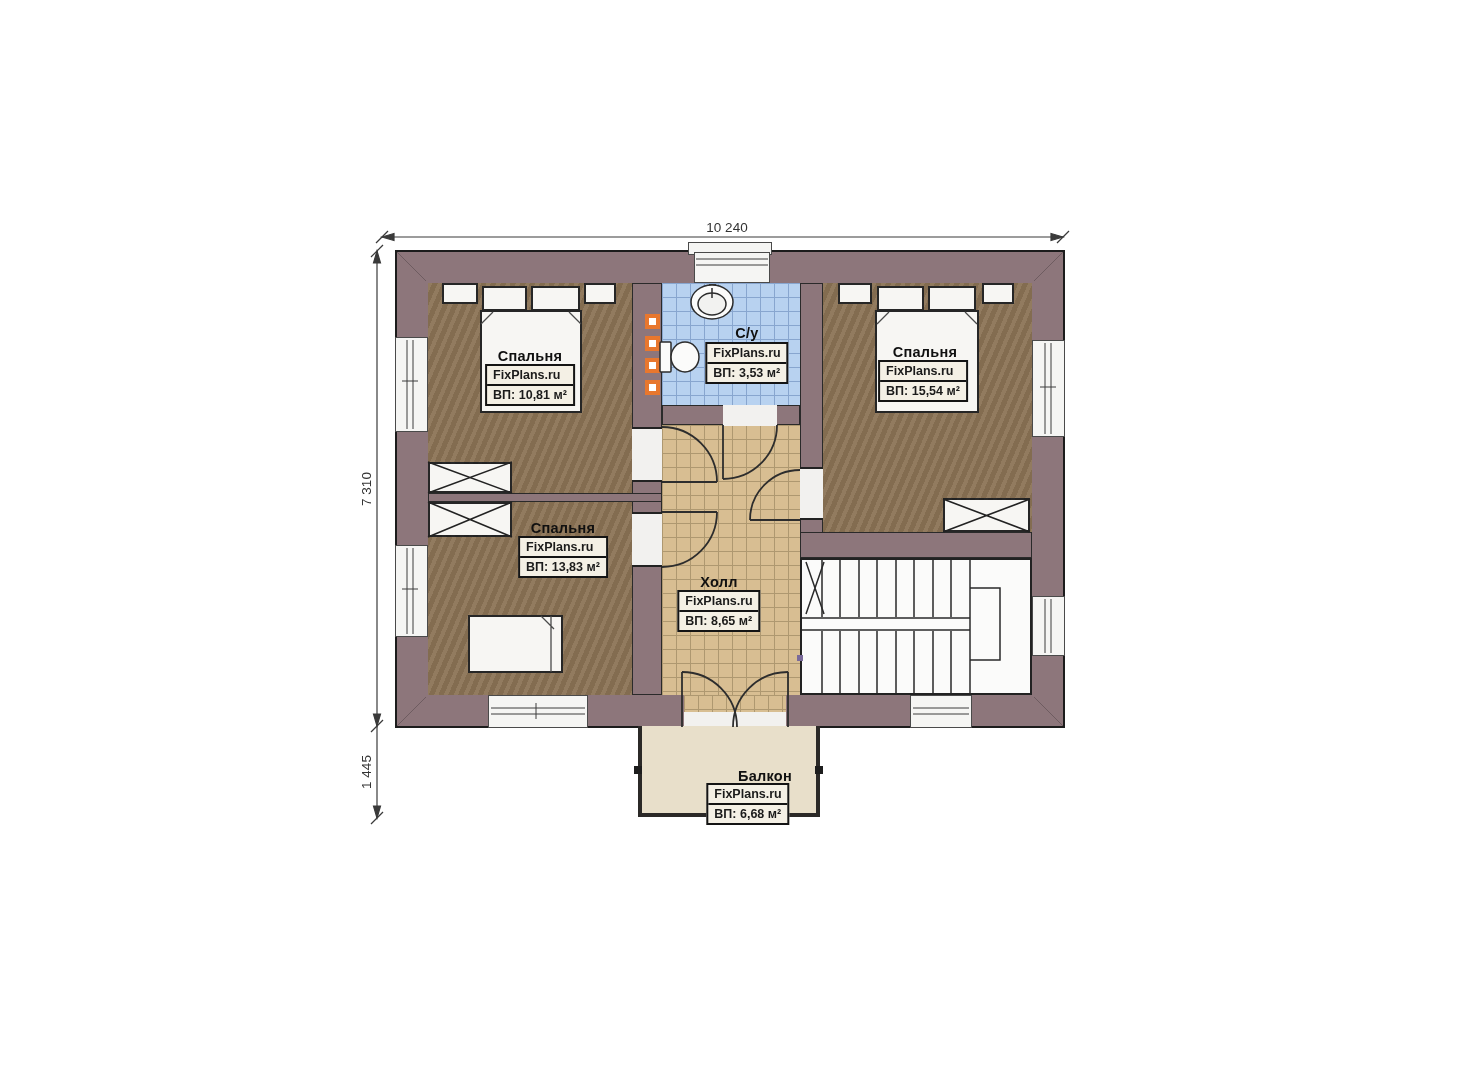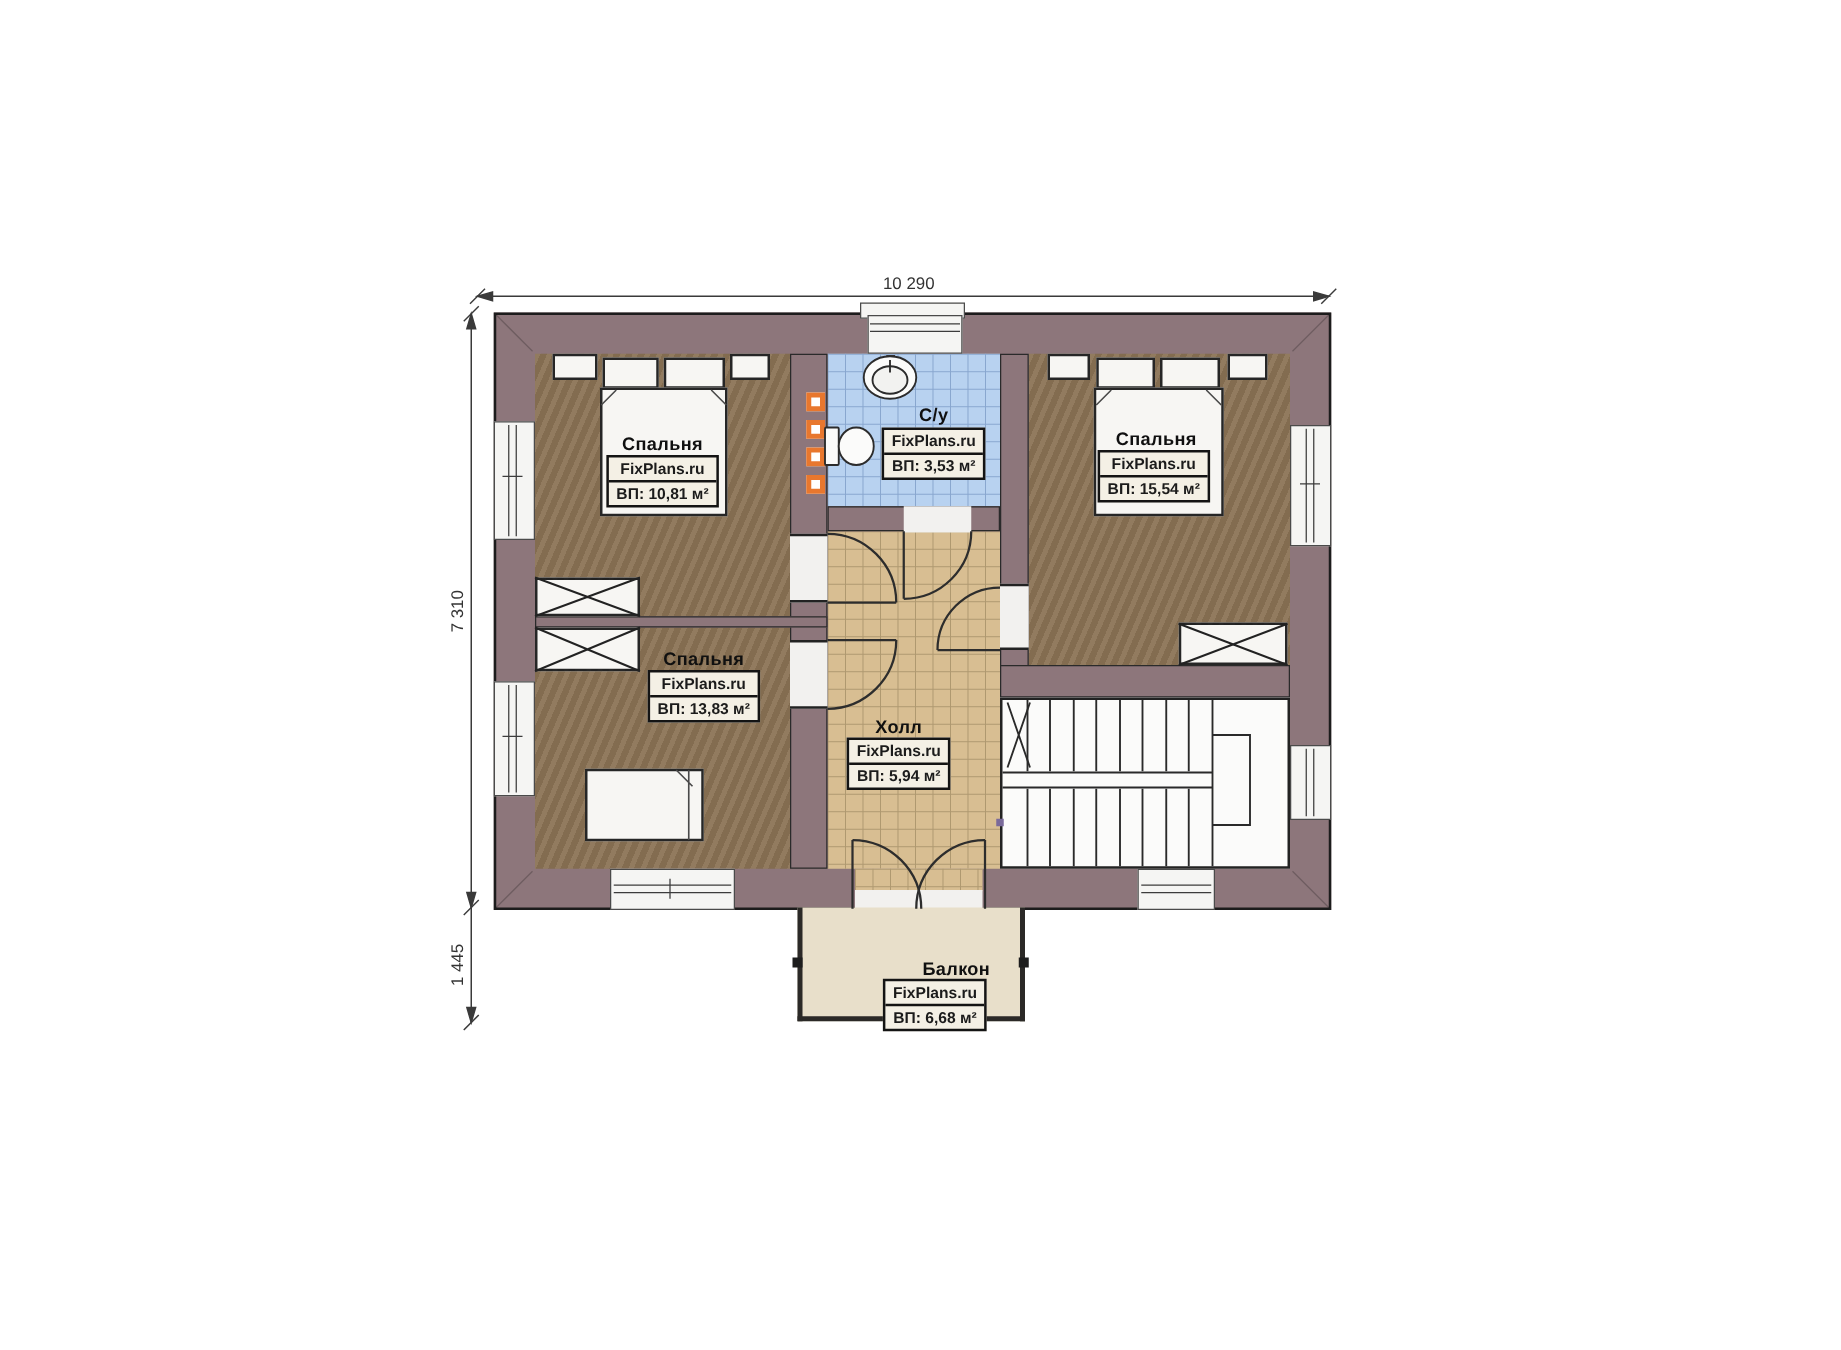--- a/index.html
+++ b/index.html
@@ -31,21 +31,21 @@
   .stairs{background:#fbfbfa;border:2px solid #222;}
   .balcony{background:#e8dfca;border:4px solid #2b2927;border-top:none;}
   .nub{background:#1d1d1d;}
 
   svg.overlay{position:absolute;left:0;top:0;z-index:40;}
 
   
   .room-name{position:absolute;z-index:50;transform:translate(-50%,-50%);
     font-size:14.5px;font-weight:bold;color:#101010;white-space:nowrap;letter-spacing:.3px;}
   .wm-box{position:absolute;z-index:50;transform:translate(-50%,-50%);
-    border:2px solid #141414;background:#f4f0e5;text-align:center;white-space:nowrap;}
+    border:2px solid #141414;background:#f4f0e5;text-align:left;white-space:nowrap;}
   .wm-row{padding:1px 6px;font-size:12.5px;font-weight:bold;color:#1b1b1b;line-height:16px;}
   .wm-row.first{border-bottom:2px solid #141414;}
 
   .dim-label{position:absolute;z-index:50;transform:translate(-50%,-50%);
     font-size:13.5px;color:#333;white-space:nowrap;}
   .dim-label.vert{transform:translate(-50%,-50%) rotate(-90deg);}
 </style>
 </head>
 <body>
 
@@ -195,21 +195,21 @@
       <ellipse cx="712" cy="302" rx="21" ry="17" fill="#fbfbfa"></ellipse>
       <ellipse cx="712" cy="304" rx="14" ry="11" fill="#f2f2f0"></ellipse>
       <line x1="712" y1="288" x2="712" y2="298"></line>
     </g>
     <g stroke="#2c2c2c" stroke-width="1.5">
       <rect x="660" y="342" width="11" height="30" rx="1" fill="#fbfbfa"></rect>
       <ellipse cx="685" cy="357" rx="14" ry="15" fill="#fbfbfa"></ellipse>
     </g>
   </svg>
 
-  <div class="dim-label" style="left:727px;top:227px;">10 290</div>
+  <div class="dim-label" style="left:727px;top:227px;">10 240</div>
   <div class="dim-label vert" style="left:366px;top:489px;">7 310</div>
   <div class="dim-label vert" style="left:366px;top:772px;">1 445</div>
 
   <div class="room-name" style="left:530px;top:356px;">Спальня</div>
   <div class="wm-box" style="left:530px;top:385px;">
     <div class="wm-row first">FixPlans.ru</div>
     <div class="wm-row">ВП: 10,81 м²</div>
   </div>
 
   <div class="room-name" style="left:747px;top:333px;">С/у</div>
@@ -226,21 +226,21 @@
 
   <div class="room-name" style="left:563px;top:528px;">Спальня</div>
   <div class="wm-box" style="left:563px;top:557px;">
     <div class="wm-row first">FixPlans.ru</div>
     <div class="wm-row">ВП: 13,83 м²</div>
   </div>
 
   <div class="room-name" style="left:719px;top:582px;">Холл</div>
   <div class="wm-box" style="left:719px;top:611px;">
     <div class="wm-row first">FixPlans.ru</div>
-    <div class="wm-row">ВП: 5,94 м²</div>
+    <div class="wm-row">ВП: 8,65 м²</div>
   </div>
 
   <div class="room-name" style="left:747px;top:776px;margin-left:18px;">Балкон</div>
   <div class="wm-box" style="left:748px;top:804px;">
     <div class="wm-row first">FixPlans.ru</div>
     <div class="wm-row">ВП: 6,68 м²</div>
   </div>
 
 </div>
 

